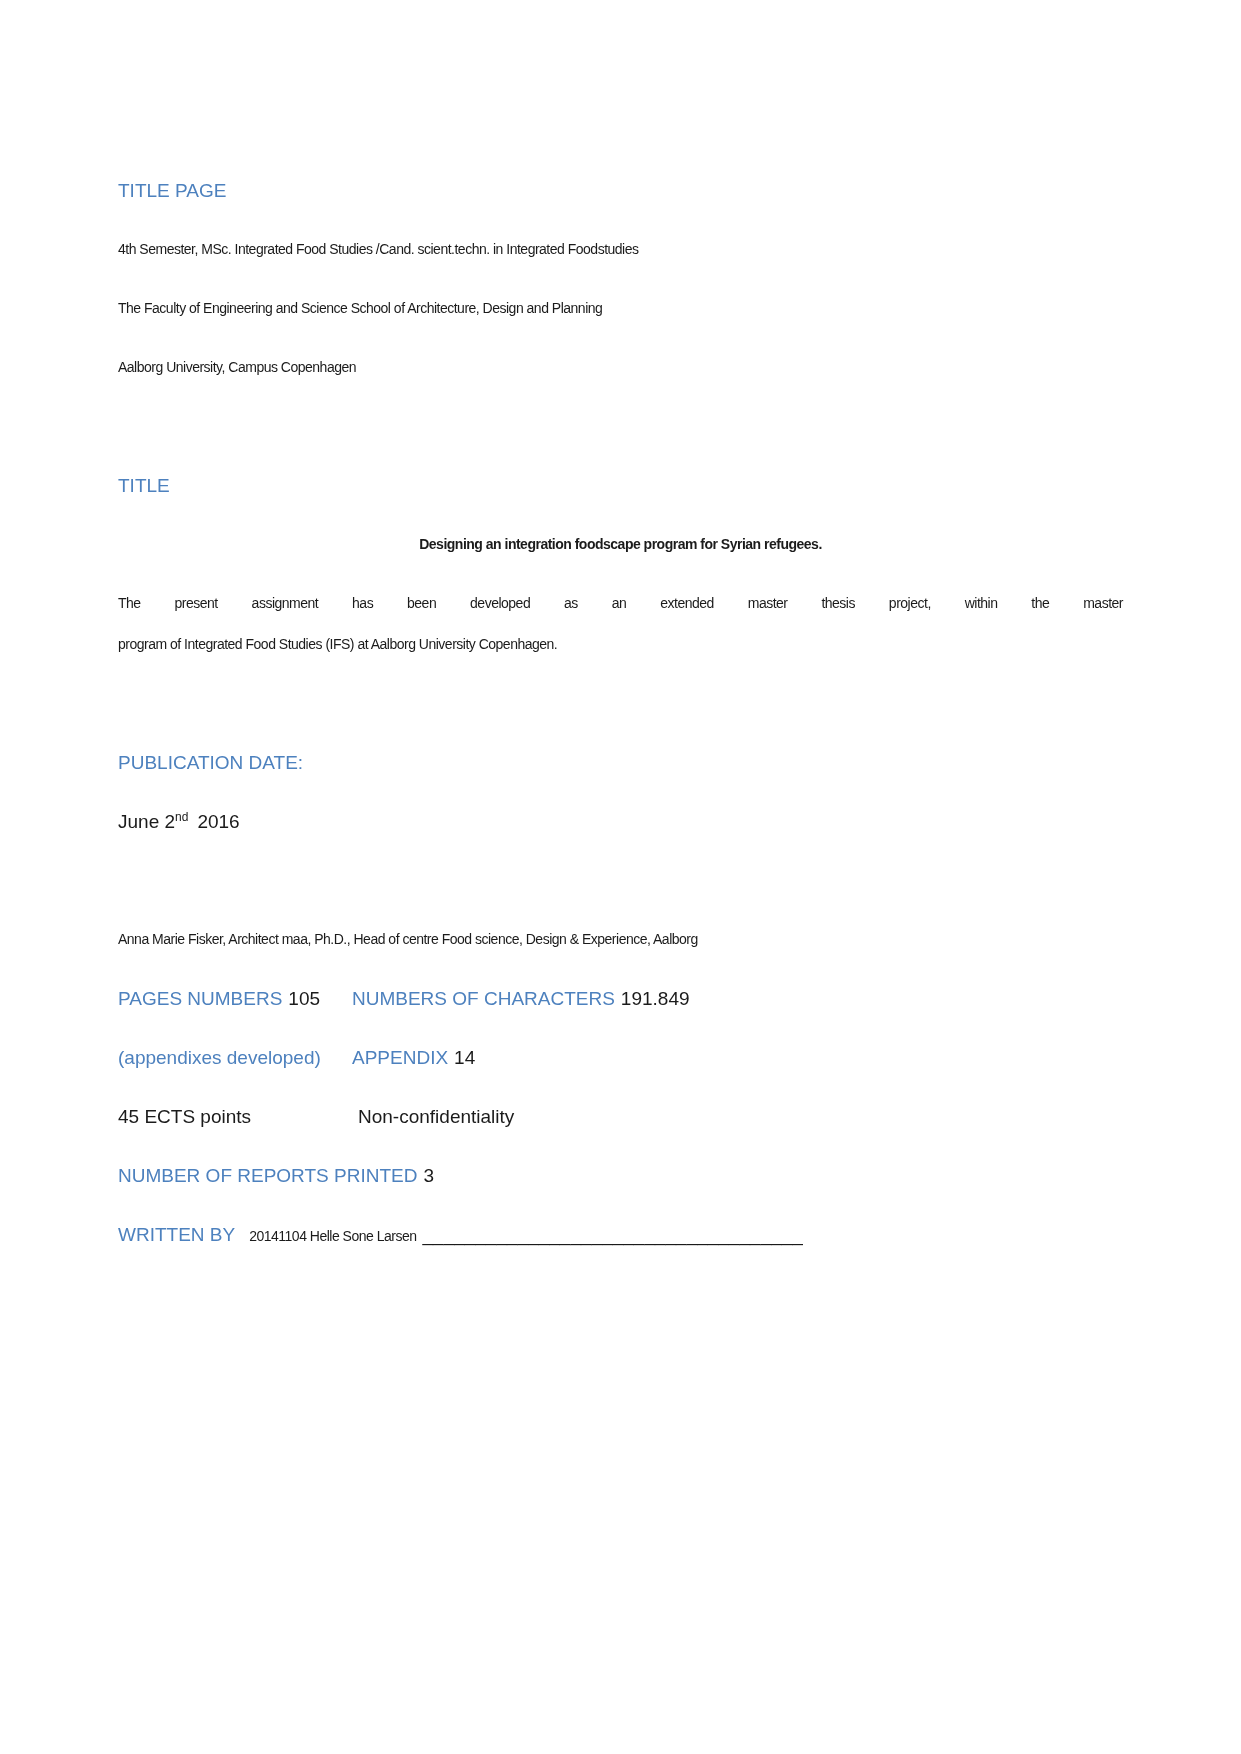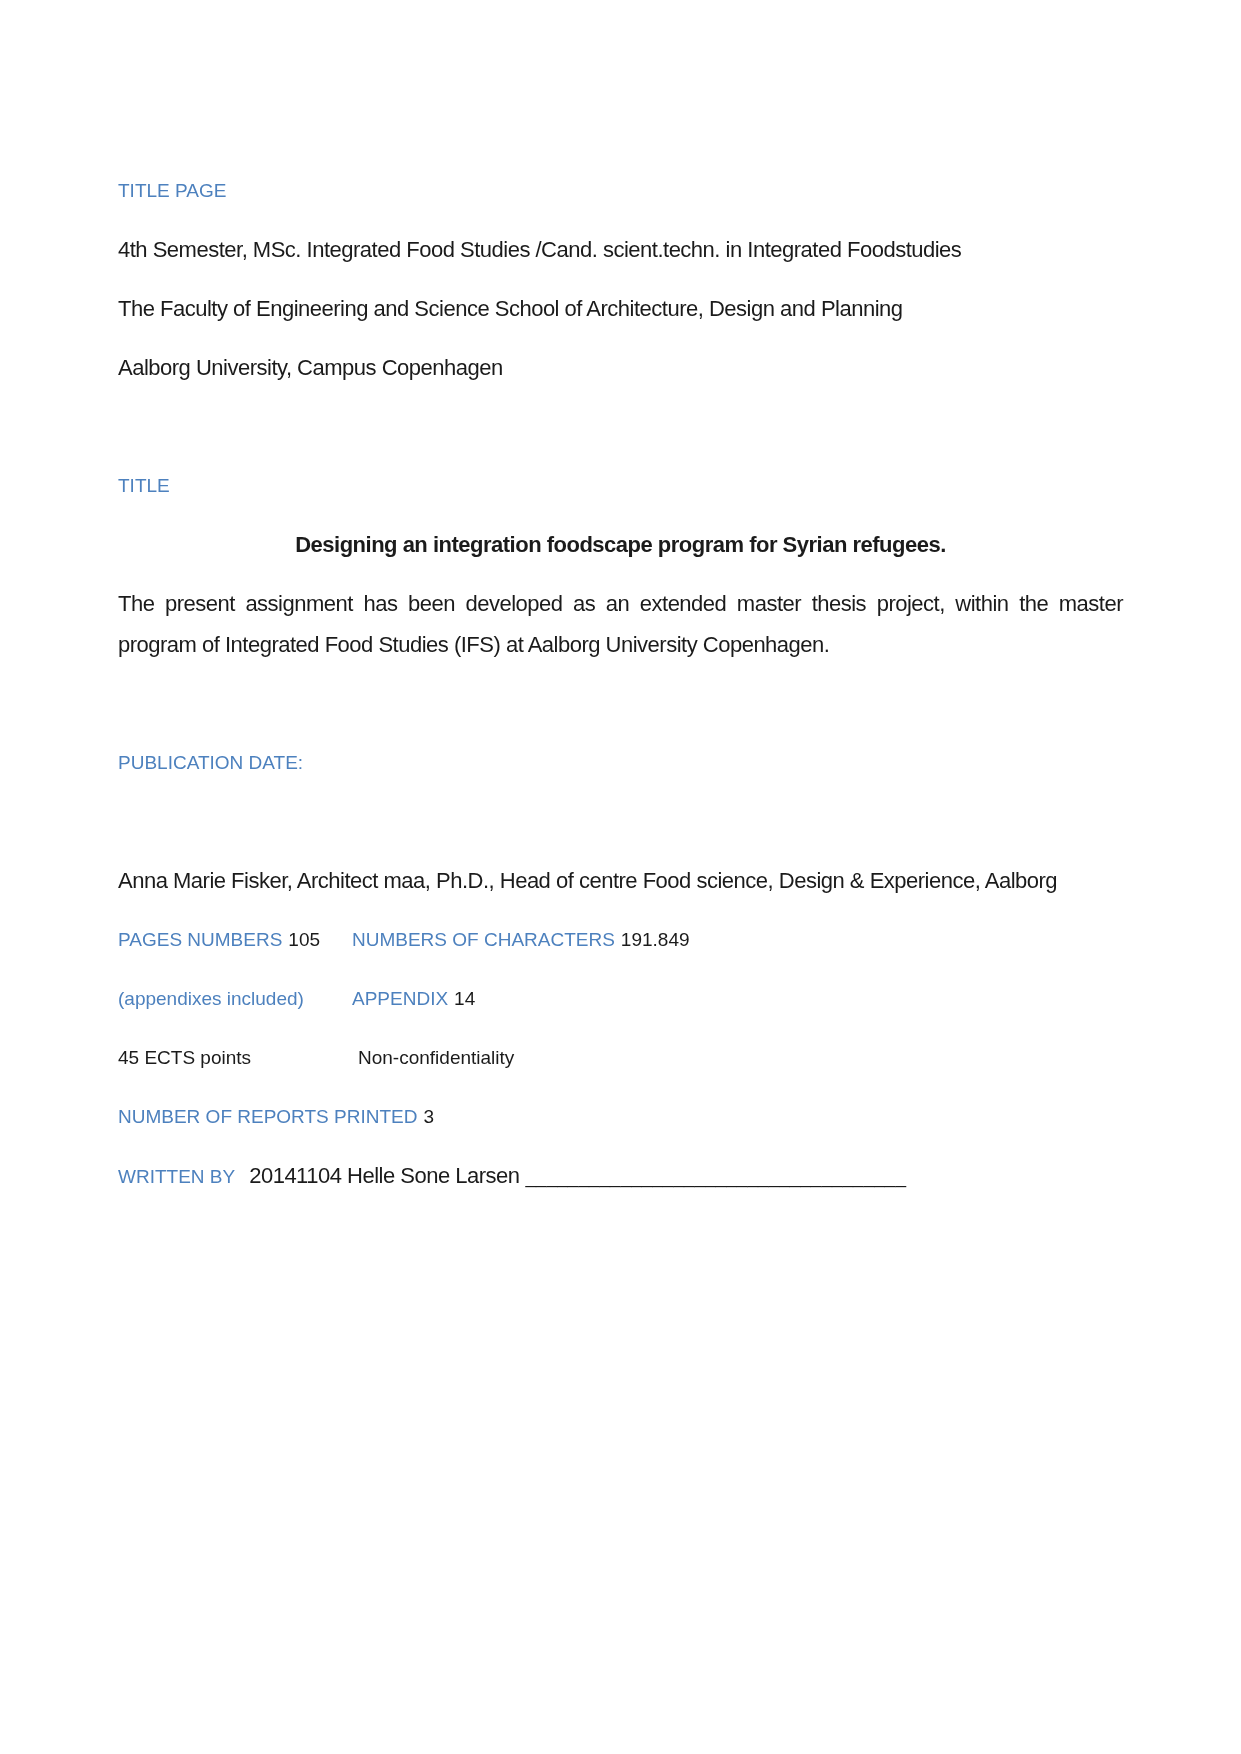--- a/index.html
+++ b/index.html
@@ -25,21 +25,21 @@
   }
   .para {
     line-height: 41px;
     margin-bottom: 18px;
   }
   .heading {
     color: var(--accent);
   }
   .narrow {
     letter-spacing: -0.5px;
-    font-size: 22px;
+    font-size: 14px;
   }
   .bold { font-weight: bold; text-align: center; }
   .jline {
     text-align: justify;
     text-align-last: justify;
   }
   .spacer { height: 59px; }
   .c1 {
     display: inline-block;
     width: 234px;
@@ -83,29 +83,30 @@
 
     <div class="para narrow">
         <div class="jline">The present assignment has been developed as an extended master thesis project, within the master</div>
         <div>program of Integrated Food Studies (IFS) at Aalborg University Copenhagen.</div>
       </div>
 
     <div class="spacer"></div>
 
     <div class="para heading">PUBLICATION DATE:</div>
 
+    <div class="para"><span>June 2</span><sup class="ord">nd</sup><span class="year">2016</span></div>
 
     <div class="spacer"></div>
 
 
     <div class="para narrow">Anna Marie Fisker, Architect maa, Ph.D., Head of centre Food science, Design &amp; Experience, Aalborg</div>
 
     <div class="para"><span class="c1"><span class="lbl">PAGES NUMBERS</span><span class="val">105</span></span><span><span class="lbl">NUMBERS OF CHARACTERS</span><span class="val">191.849</span></span></div>
 
-    <div class="para"><span class="c1 lbl">(appendixes included)</span><span><span class="lbl">APPENDIX</span><span class="val">14</span></span></div>
+    <div class="para"><span class="c1 lbl">(appendixes developed)</span><span><span class="lbl">APPENDIX</span><span class="val">14</span></span></div>
 
 
     <div class="para"><span class="c1">45 ECTS points</span><span class="pad">Non-confidentiality</span></div>
 
     <div class="para"><span class="lbl">NUMBER OF REPORTS PRINTED</span><span class="val">3</span></div>
 
     <div class="para"><span class="lbl">WRITTEN BY</span><span class="gap narrow">20141104 Helle Sone Larsen</span><span class="sig">____________________________________</span></div>
 
   </div>
 </div>

